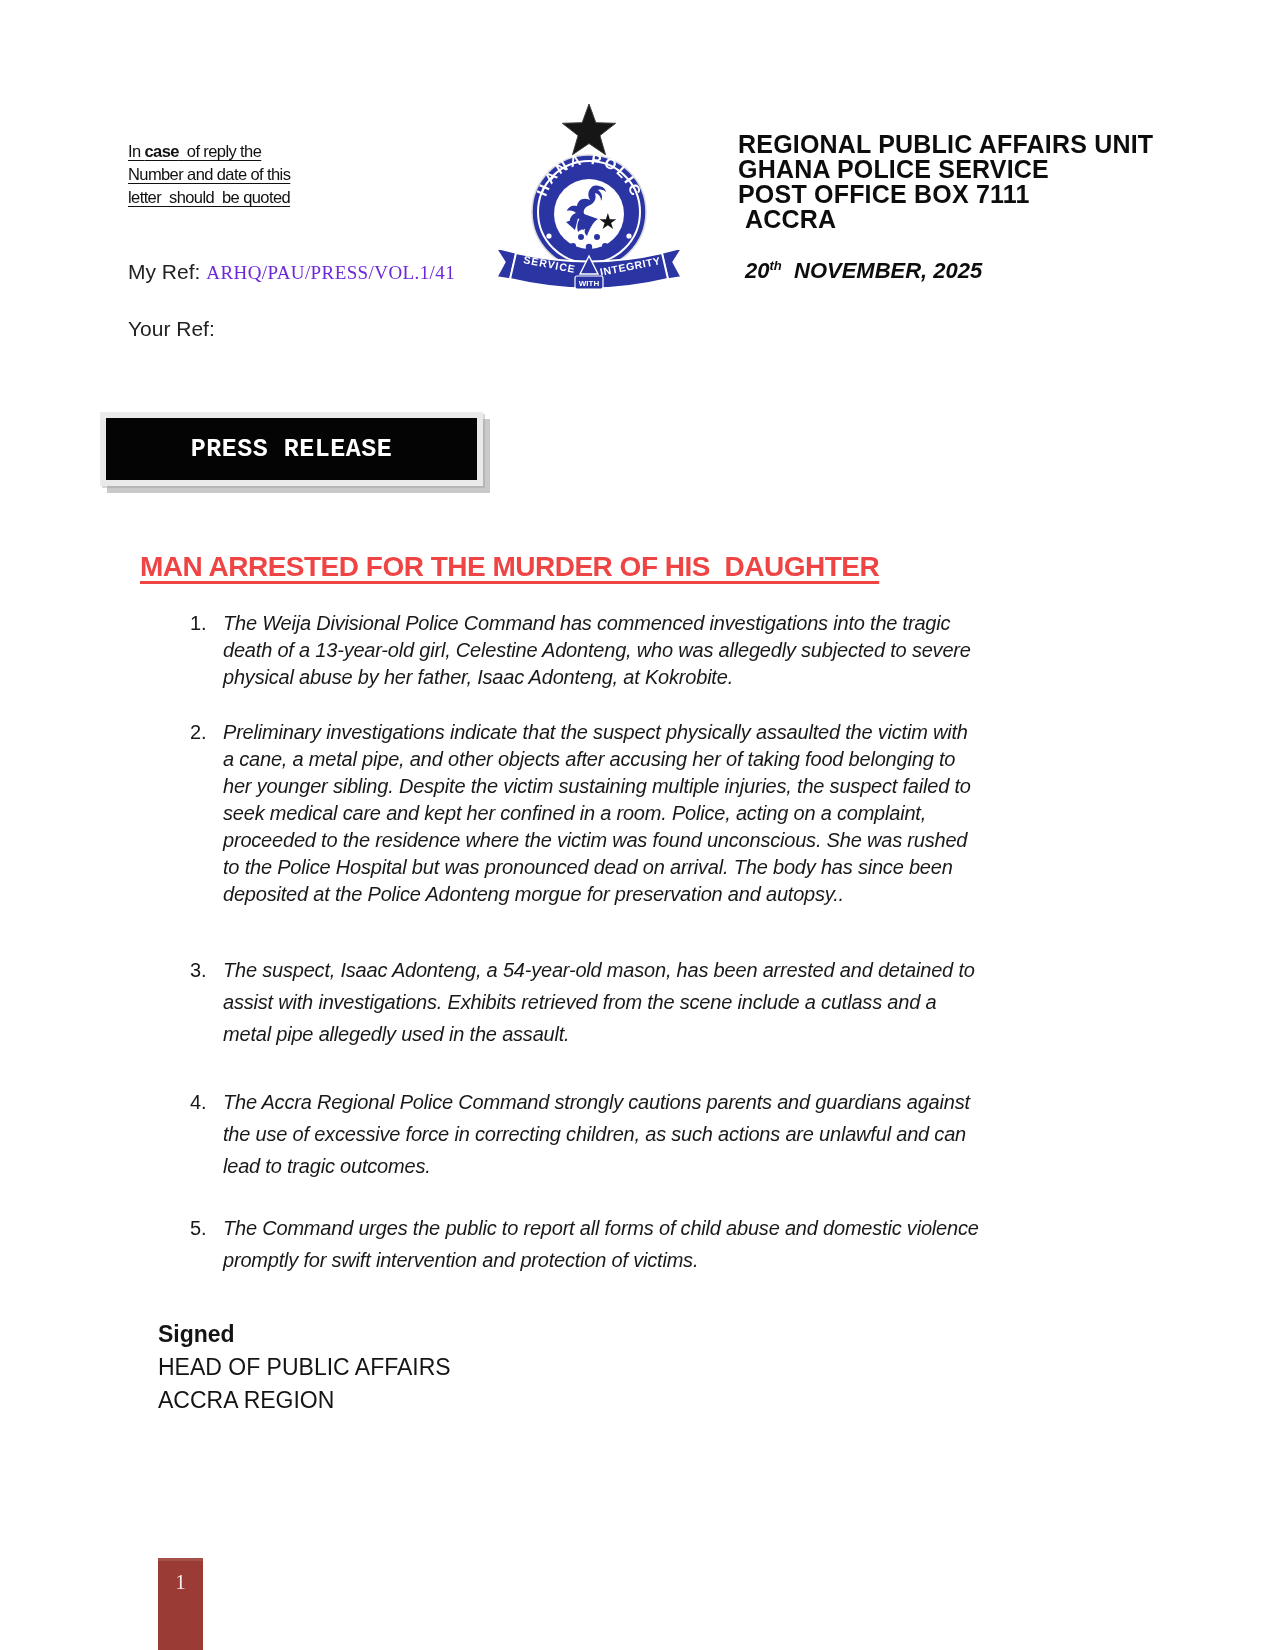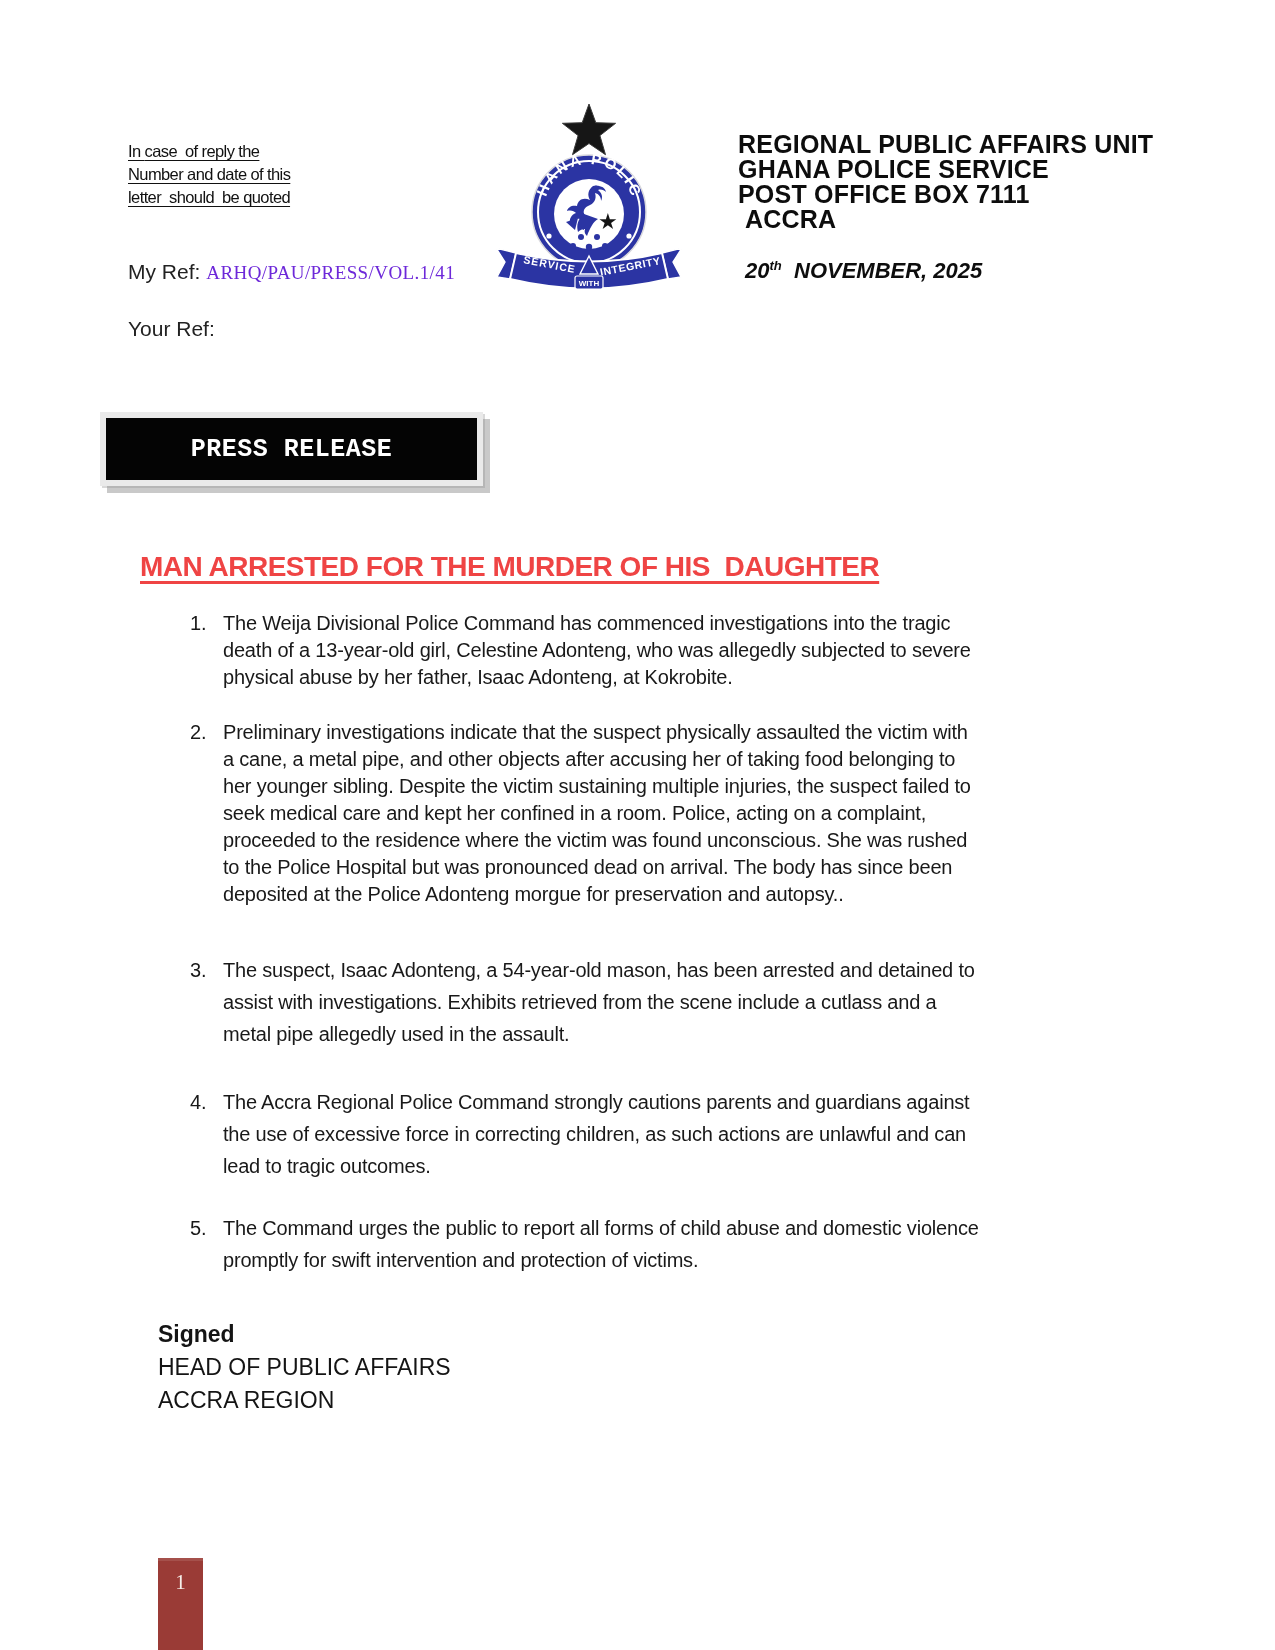--- a/index.html
+++ b/index.html
@@ -4,21 +4,21 @@
 <style>
   html,body{margin:0;padding:0;background:#fff;}
   .page{
     position:relative;width:1275px;height:1650px;background:#ffffff;
     font-family:"Liberation Sans",sans-serif;color:#1a1a1a;overflow:hidden;
   }
   
   .reply-note{position:absolute;left:128px;top:140px;font-size:16.5px;line-height:23px;
     letter-spacing:-0.6px;color:#111;}
   .reply-line{text-decoration:underline;text-underline-offset:3px;white-space:pre-wrap;}
-  .reply-bold{font-weight:normal;}
+  .reply-bold{font-weight:bold;}
   .ref-row{position:absolute;left:128px;font-size:21px;color:#222;}
   .my-ref{top:260px;}
   .your-ref{top:317px;}
   .ref-value{font-family:"Liberation Serif",serif;font-size:19px;letter-spacing:0.4px;color:#6d28d9;padding-left:6px;}
   
   .crest{position:absolute;left:492px;top:102px;width:195px;height:200px;}
   
   .unit-block{position:absolute;left:738px;top:132px;font-weight:bold;font-size:25px;
     line-height:25px;letter-spacing:0.2px;color:#0d0d0d;}
   .unit-line:last-child{padding-left:7px;}
@@ -33,21 +33,21 @@
   
   .doc-title{position:absolute;left:140px;top:551px;width:1040px;text-align:left;
     font-weight:bold;font-size:28px;letter-spacing:-0.5px;color:#ef4444;white-space:pre;
     text-decoration:underline;text-decoration-thickness:2.5px;text-underline-offset:5px;}
   
   .body-list{position:absolute;left:190px;top:610px;width:900px;font-size:20px;
     letter-spacing:-0.2px;color:#191919;}
   .item{display:flex;}
   .item-num{width:33px;flex:none;}
   .item-lines{flex:1;}
-  .b-line{white-space:pre;}
+  .b-line{white-space:pre;font-style:italic;}
   .tight .b-line,.tight .item-num{line-height:27px;}
   .loose .b-line,.loose .item-num{line-height:32px;}
   .item-1{margin-bottom:28px;}
   .item-2{margin-bottom:46px;}
   .item-3{margin-bottom:36px;}
   .item-4{margin-bottom:30px;}
   
   .signature{position:absolute;left:158px;top:1318px;font-size:23px;line-height:33px;color:#141414;}
   .signed-label{font-weight:bold;}
   

